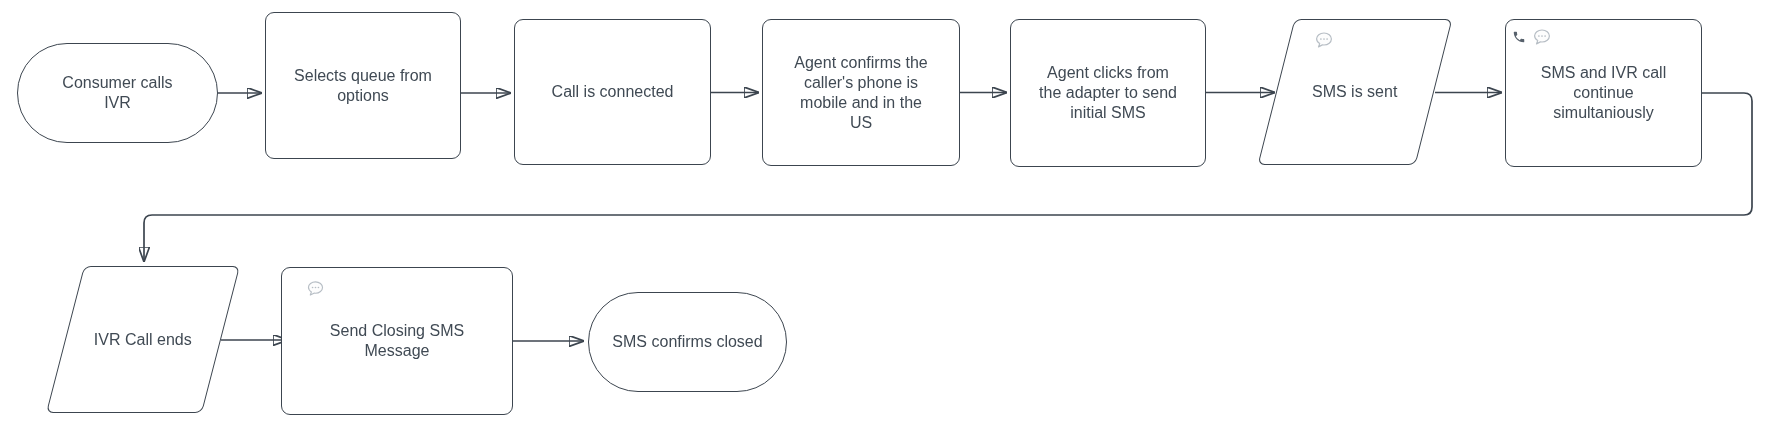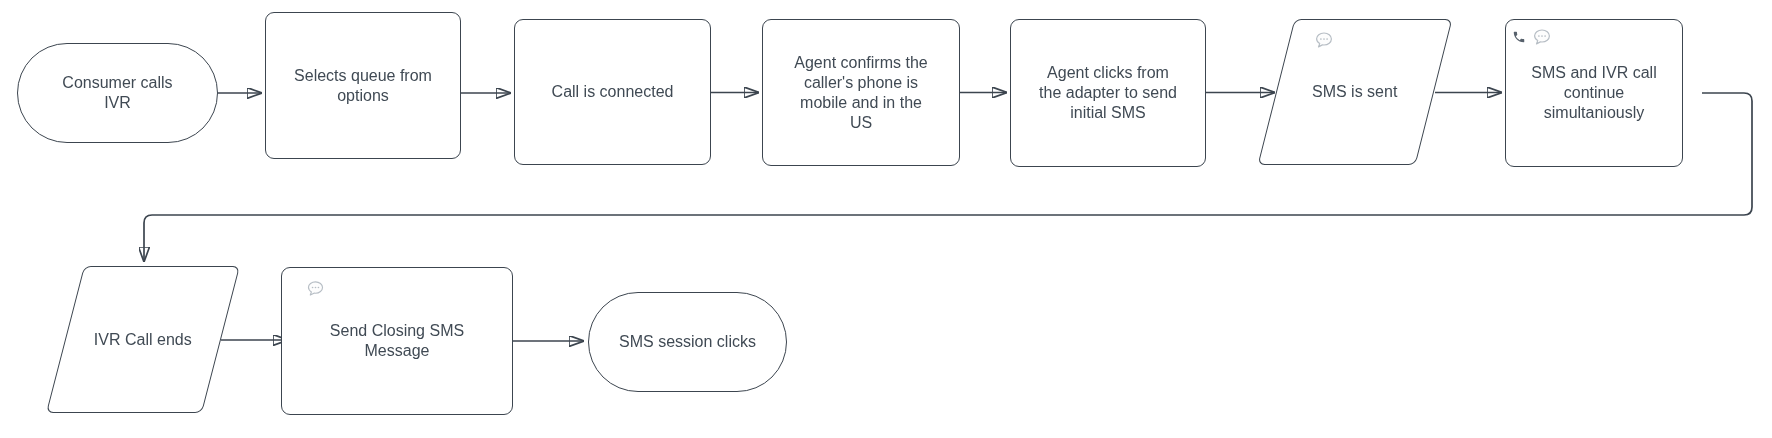--- a/index.html
+++ b/index.html
@@ -73,37 +73,37 @@
     <span class="label">Agent confirms the
 caller's phone is
 mobile and in the
 US</span>
   </div>
 
   <div class="node data" style="left:1276px;top:19px;width:158px;height:146px;--skew:-14.2deg">
     <span class="label">SMS is sent</span>
   </div>
 
-  <div class="node" style="left:1505px;top:19px;width:178px;height:148px">
+  <div class="node" style="left:1505px;top:19px;width:197px;height:148px">
     <span class="label">SMS and IVR call
 continue
 simultaniously</span>
   </div>
 
   <div class="node data" style="left:65px;top:266px;width:156px;height:147px;--skew:-14.5deg">
     <span class="label">IVR Call ends</span>
   </div>
 
   <div class="node" style="left:281px;top:267px;width:232px;height:148px">
     <span class="label">Send Closing SMS
 Message</span>
   </div>
 
   <div class="node terminator" style="left:588px;top:292px;width:199px;height:100px">
-    <span class="label">SMS session clicks</span>
+    <span class="label">SMS confirms closed</span>
   </div>
 
   <svg class="icon" style="left:1314px;top:30px" width="20" height="20" viewBox="0 0 20 20" xmlns="http://www.w3.org/2000/svg">
     <path d="M10 3 C5.9 3 2.6 5.6 2.6 8.8 C2.6 10.8 3.8 12.5 5.7 13.6 L4.5 16.9 L8.4 14.9 C8.9 15 9.4 15 10 15 C14.1 15 17.4 12.2 17.4 9 C17.4 5.8 14.1 3 10 3 Z" fill="#fdfdfd" stroke="#b7bec5" stroke-width="1.2" stroke-linejoin="round"></path>
     <circle cx="6.9" cy="9" r="0.85" fill="#b7bec5"></circle>
     <circle cx="10" cy="9" r="0.85" fill="#b7bec5"></circle>
     <circle cx="13.1" cy="9" r="0.85" fill="#b7bec5"></circle>
   </svg>
 
   <svg class="icon" style="left:1512px;top:30px" width="14" height="14" viewBox="0 0 24 24" xmlns="http://www.w3.org/2000/svg">

